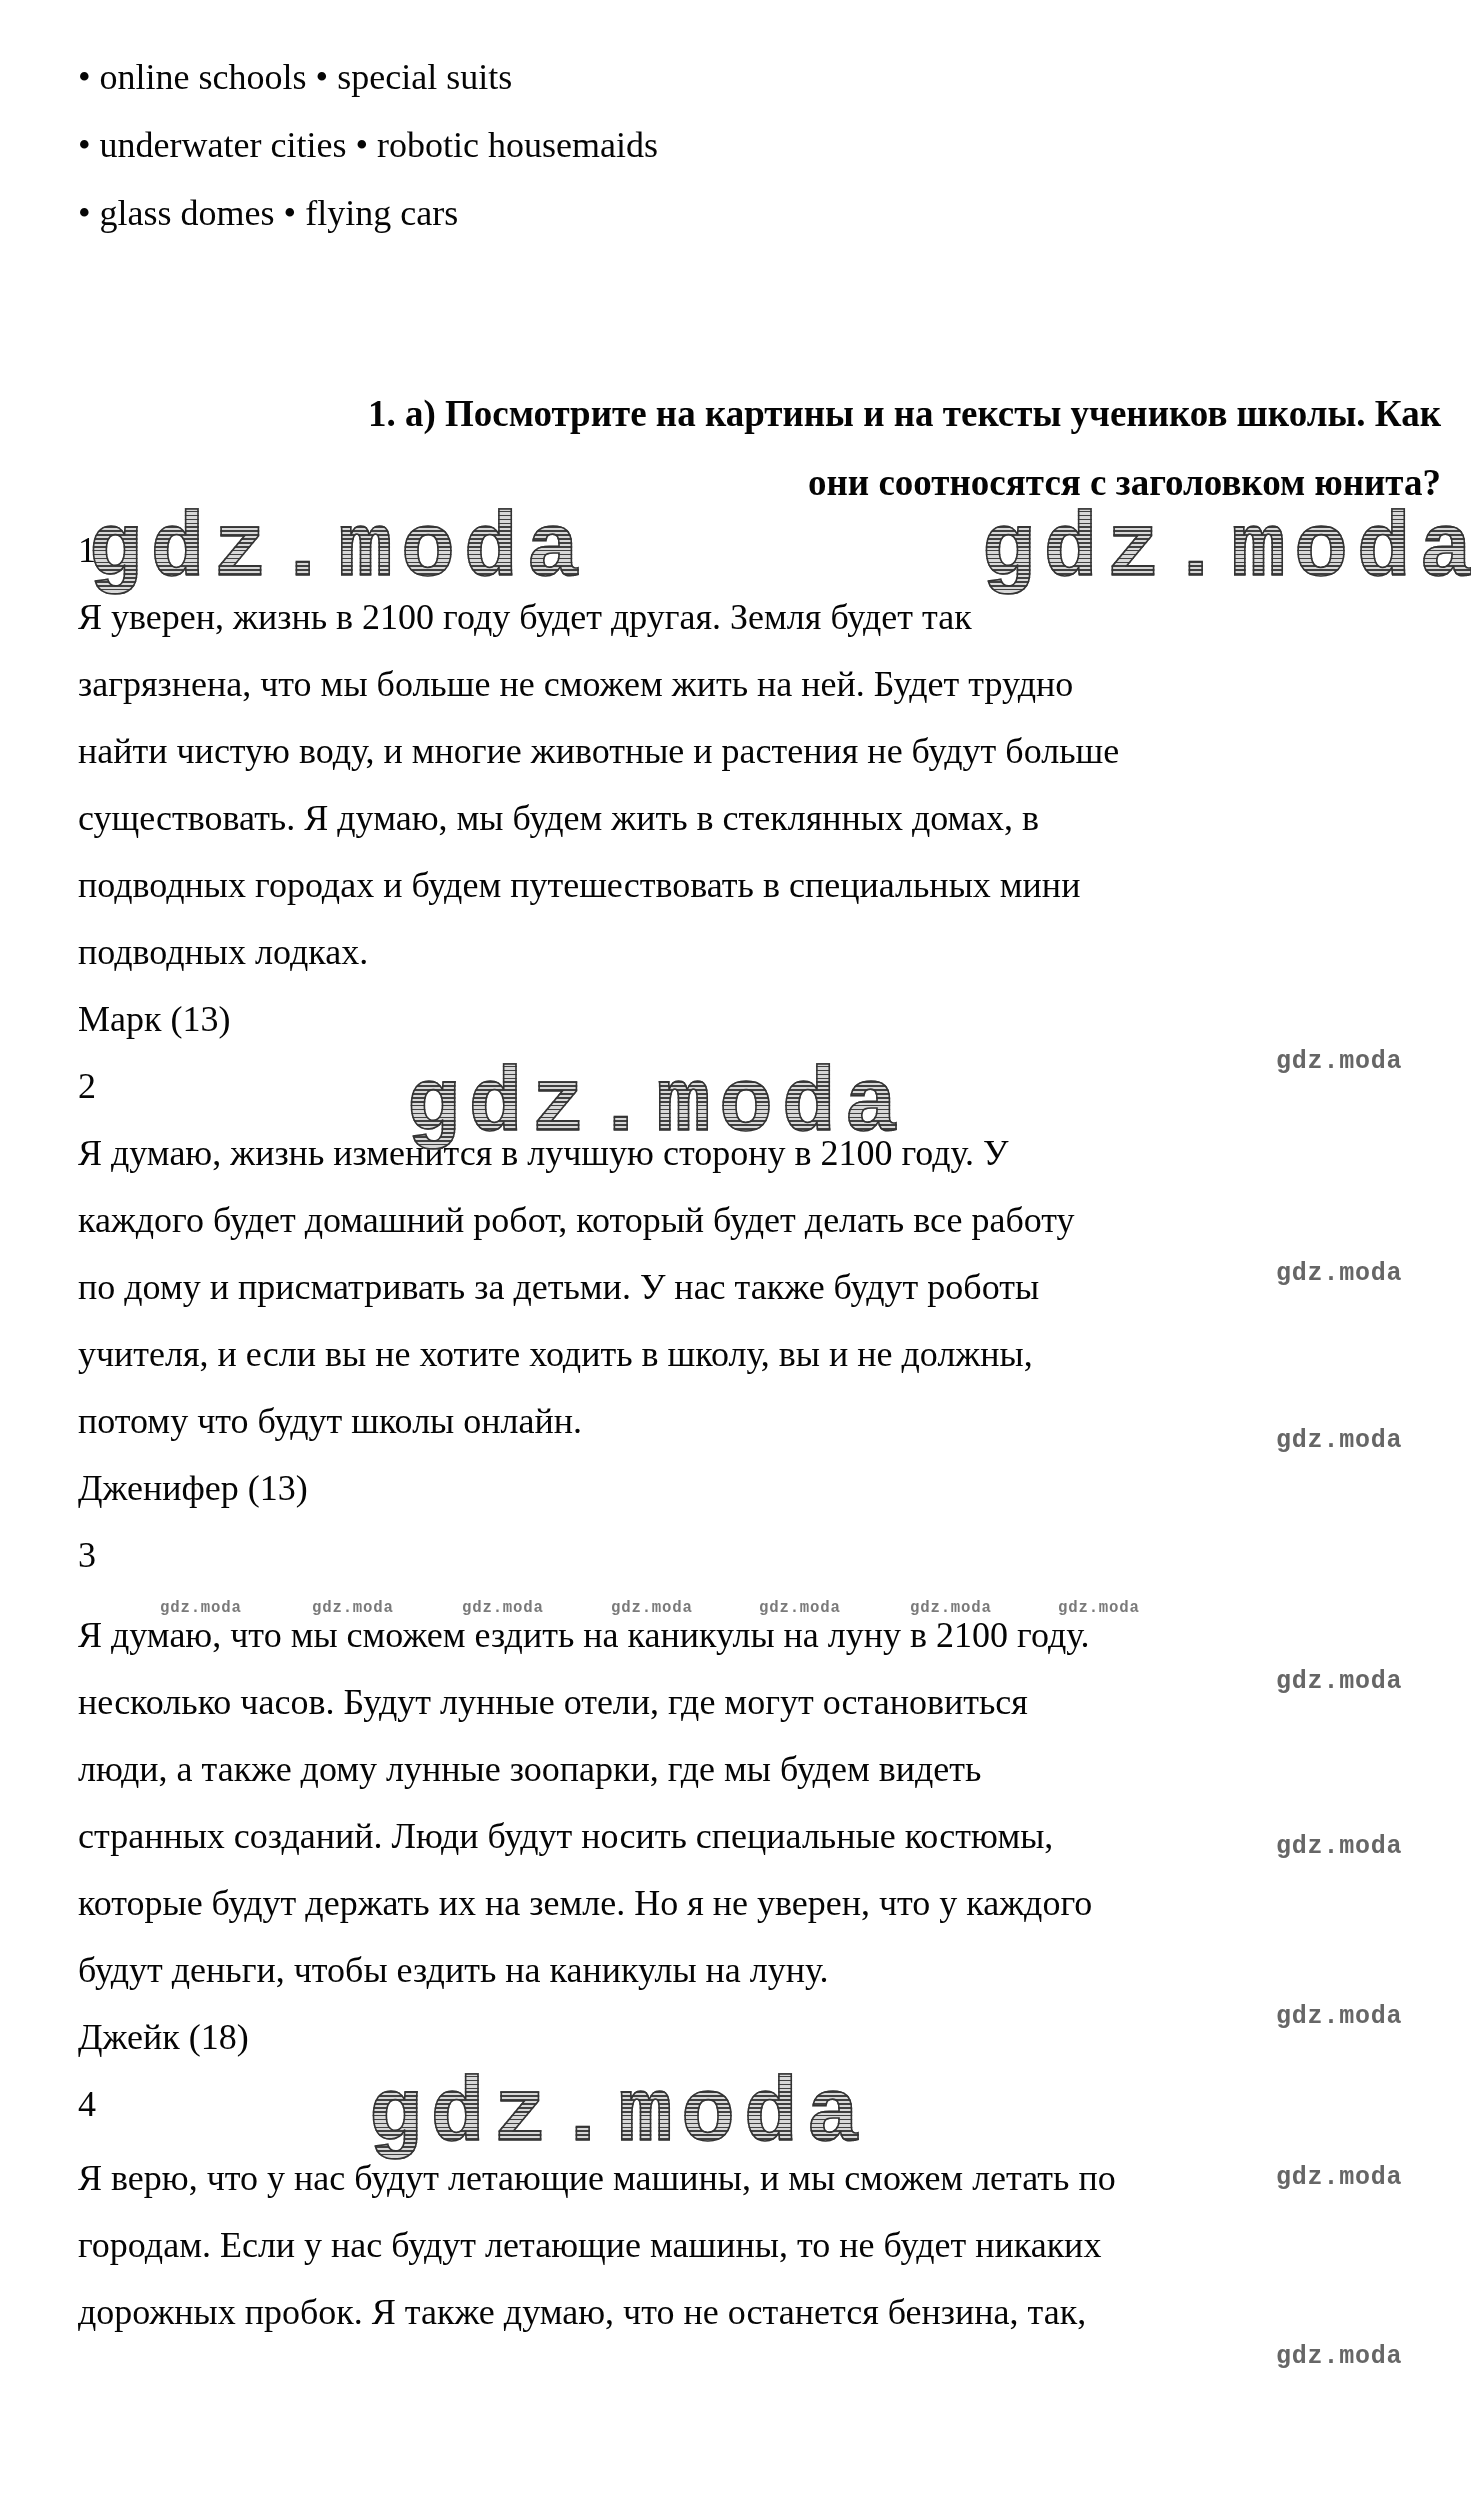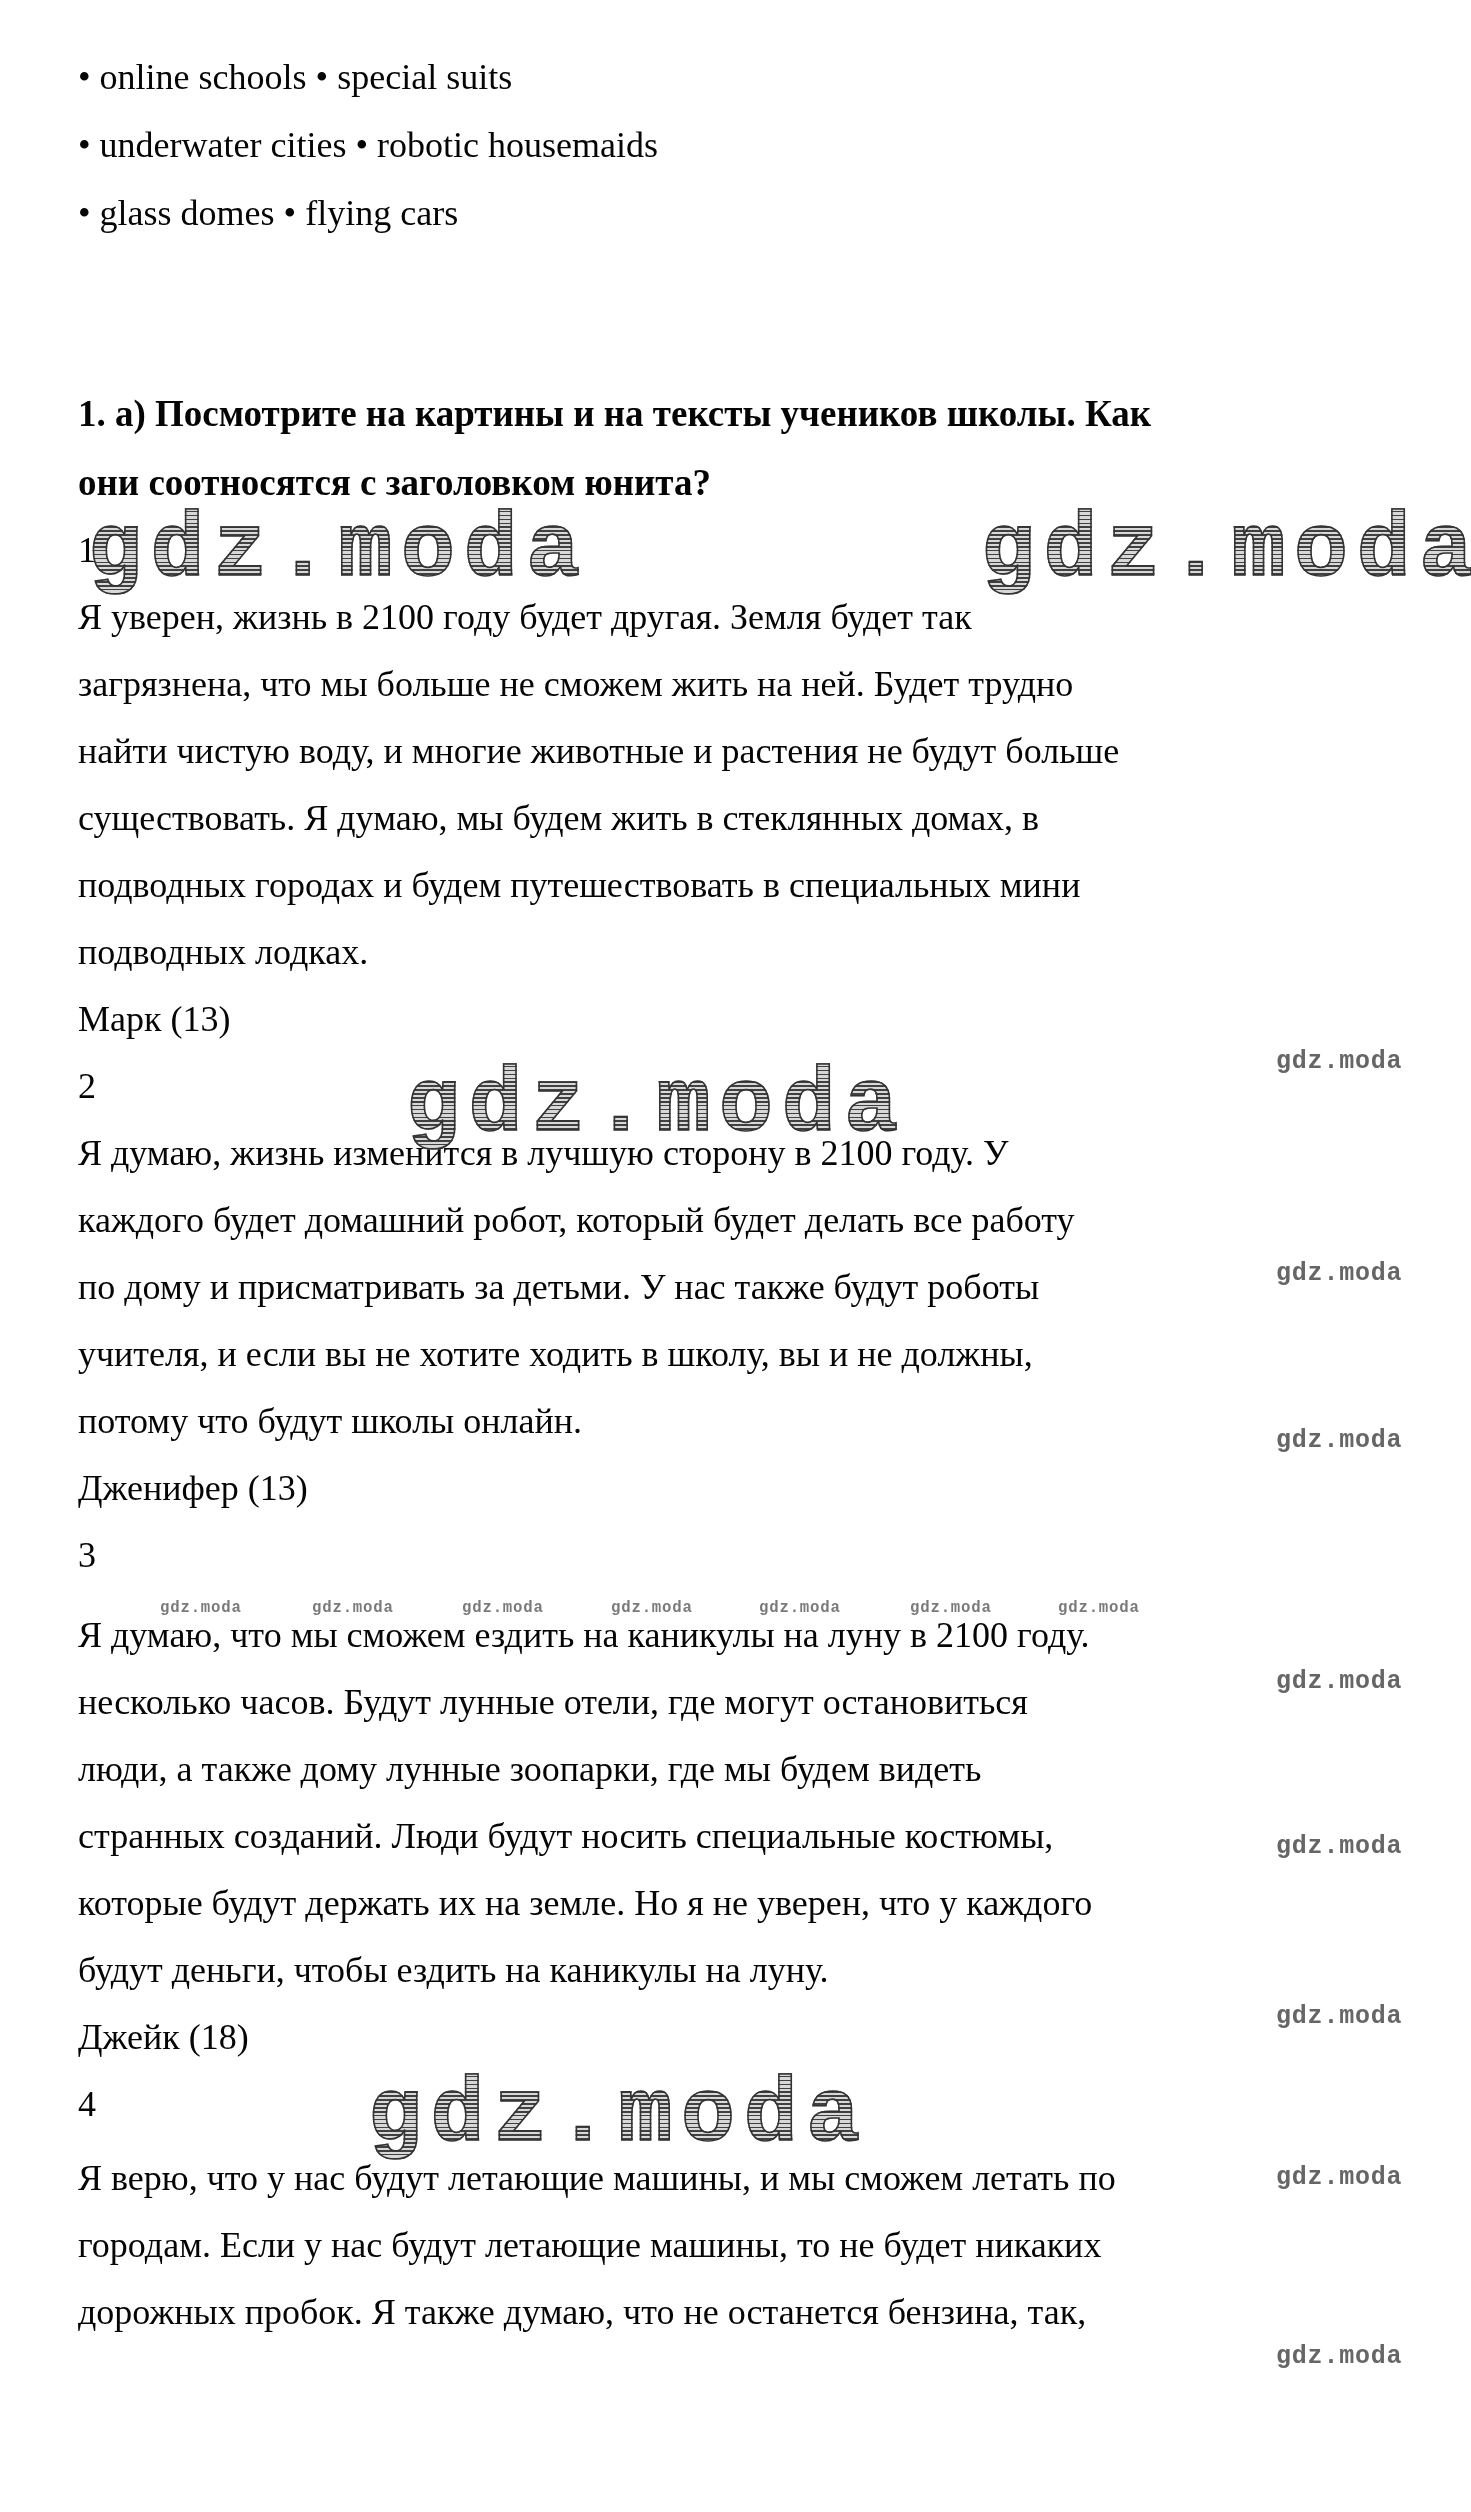--- a/index.html
+++ b/index.html
@@ -10,21 +10,21 @@
     background:#ffffff;
     color:#050505;
     font-family:"Liberation Serif","DejaVu Serif",serif;
     overflow:hidden;
   }
   .flow { padding:43px 31px 0 78px; }
 
   .bullet-line {
     font-size:36px; line-height:68px; white-space:pre;
   }
-  .heading { margin-top:132px; }
+  .heading { margin-top:132px;text-align:right; }
   .heading-line {
     font-size:37px; line-height:69px; font-weight:bold; white-space:pre;
   }
   .text-number, .text-line, .author-name {
     font-size:36px; line-height:67px; white-space:pre;
   }
   .mt16 { margin-top:12.5px; }
   .mt10 { margin-top:7.8px; }
 
   

